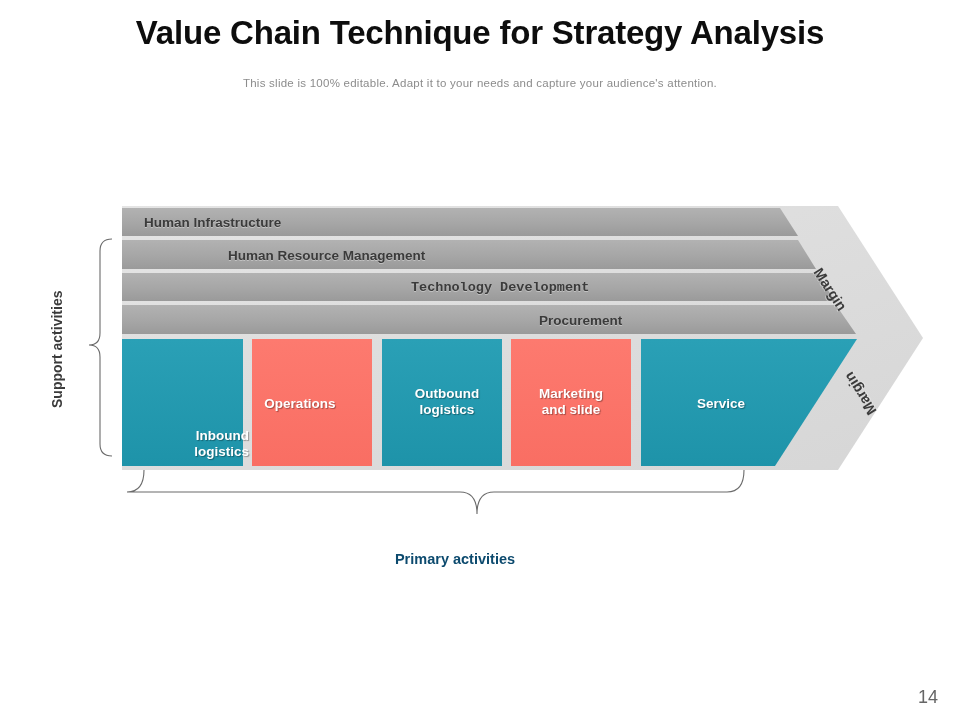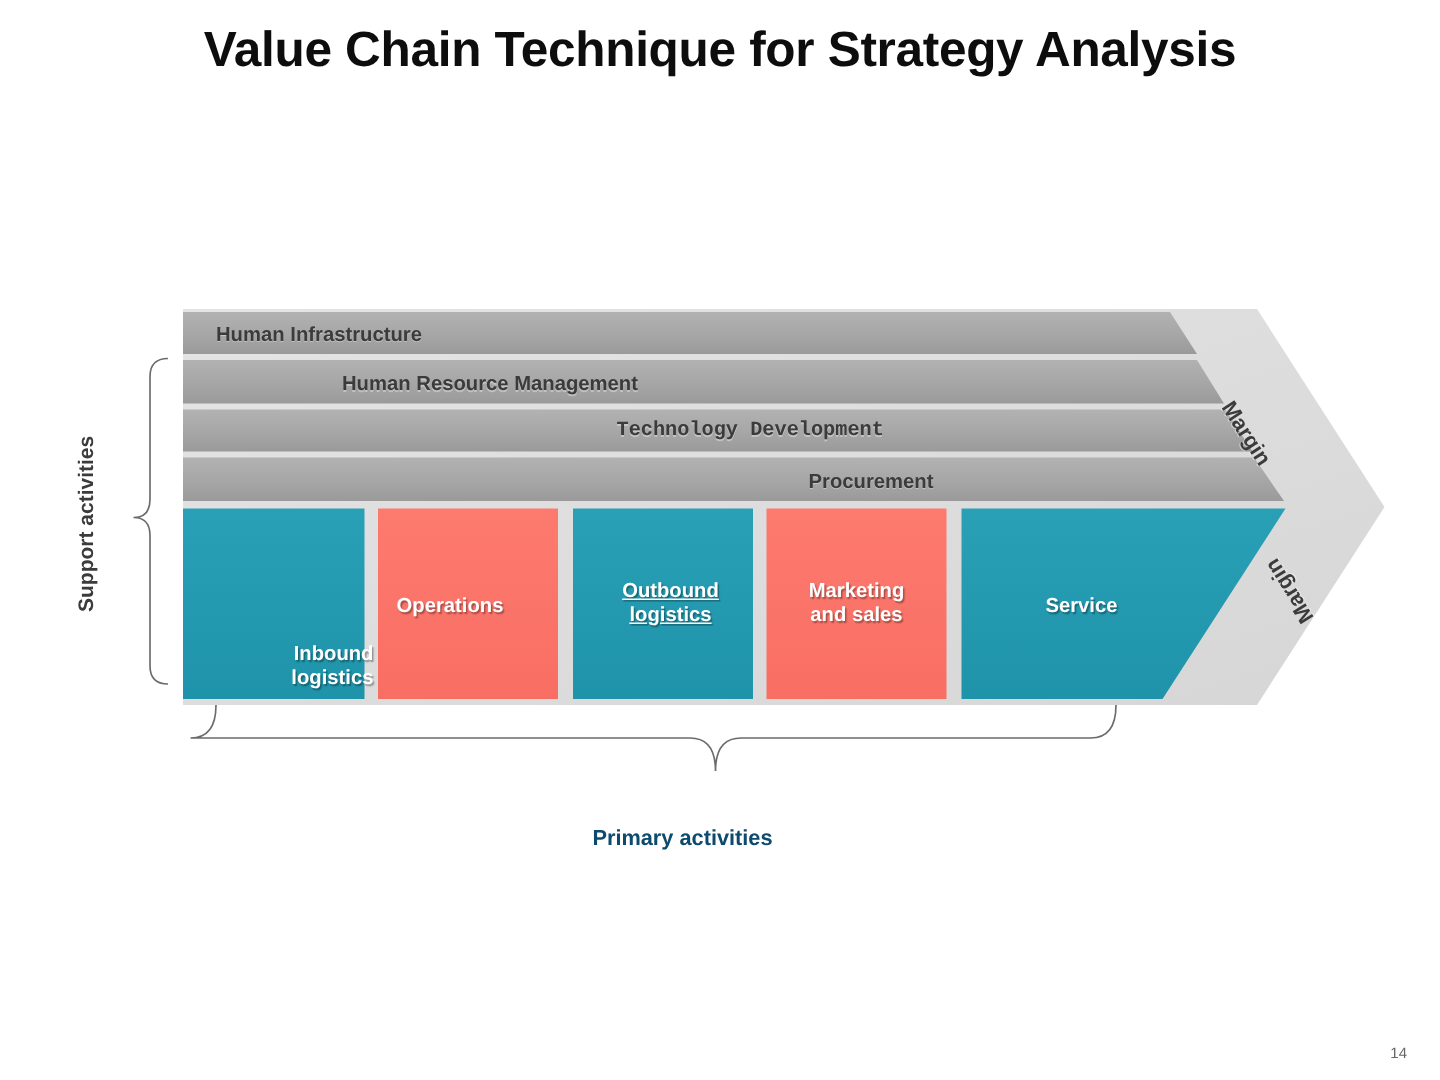--- a/index.html
+++ b/index.html
@@ -60,29 +60,30 @@
   }
   #primaryLabel{
     position:absolute;left:0;top:551px;width:910px;
     text-align:center;
     font-size:14.5px;font-weight:bold;color:#0c4a6e;
     white-space:nowrap;
   }
 
   #pageNum{
     position:absolute;right:22px;bottom:12px;
-    font-size:10px;color:#666666;
+    font-size:18px;color:#666666;
   }
 </style>
 </head>
 <body>
 
 <div id="slide">
 
   <div id="title">Value Chain Technique for Strategy Analysis</div>
+  <div id="subtitle">This slide is 100% editable. Adapt it to your needs and capture your audience's attention.</div>
 
   <div id="diagram">
 
     <svg id="vecLayer" width="960" height="720" viewBox="0 0 960 720">
       <defs>
         <linearGradient id="gbar" x1="0" y1="0" x2="0" y2="1">
           <stop offset="0%" stop-color="#b2b2b2"></stop>
           <stop offset="55%" stop-color="#a6a6a6"></stop>
           <stop offset="100%" stop-color="#9a9a9a"></stop>
         </linearGradient>
@@ -119,24 +120,24 @@
     </svg>
 
     <div class="barLabel" style="left:144px;top:215px;">Human Infrastructure</div>
     <div class="barLabel" style="left:228px;top:248px;">Human Resource Management</div>
     <div class="barLabel" style="left:411px;top:280px;font-family:Liberation Mono, monospace;">Technology Development</div>
     <div class="barLabel" style="left:539px;top:313px;">Procurement</div>
 
     <div class="boxLabel" style="left:131px;top:386px;width:103px;text-align:right;padding-left:15px;margin-top:42px;">Inbound
 logistics</div>
     <div class="boxLabel" style="left:252px;top:396px;width:96px;">Operations</div>
-    <div class="boxLabel" style="left:382px;top:386px;width:130px;text-decoration:underline;">Outbound
+    <div class="boxLabel" style="left:382px;top:386px;width:130px;">Outbound
 logistics</div>
     <div class="boxLabel" style="left:511px;top:386px;width:120px;">Marketing
-and sales</div>
+and slide</div>
     <div class="boxLabel" style="left:641px;top:396px;width:160px;">Service</div>
 
     <div class="marginLabel" id="marginTop">Margin</div>
     <div class="marginLabel" id="marginBottom">Margin</div>
 
     <div id="supportLabel">Support activities</div>
     <div id="primaryLabel">Primary activities</div>
 
   </div>
 

